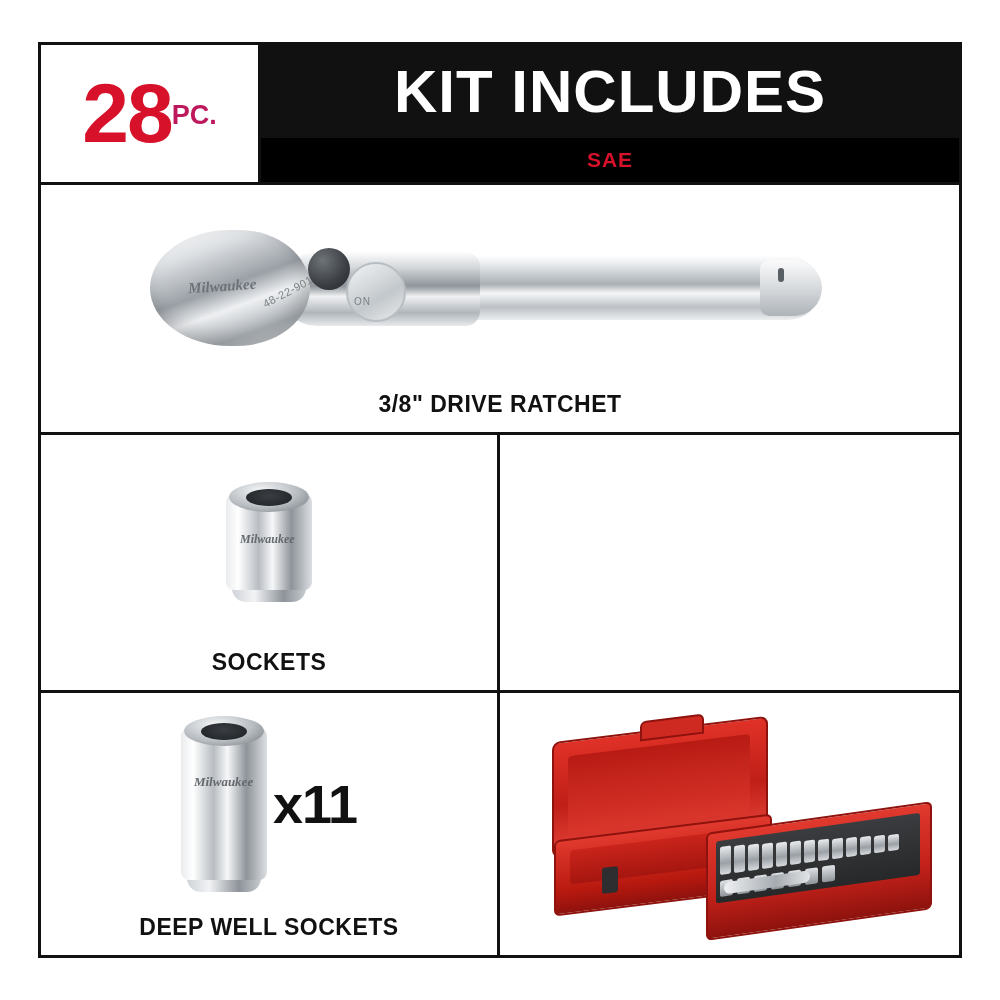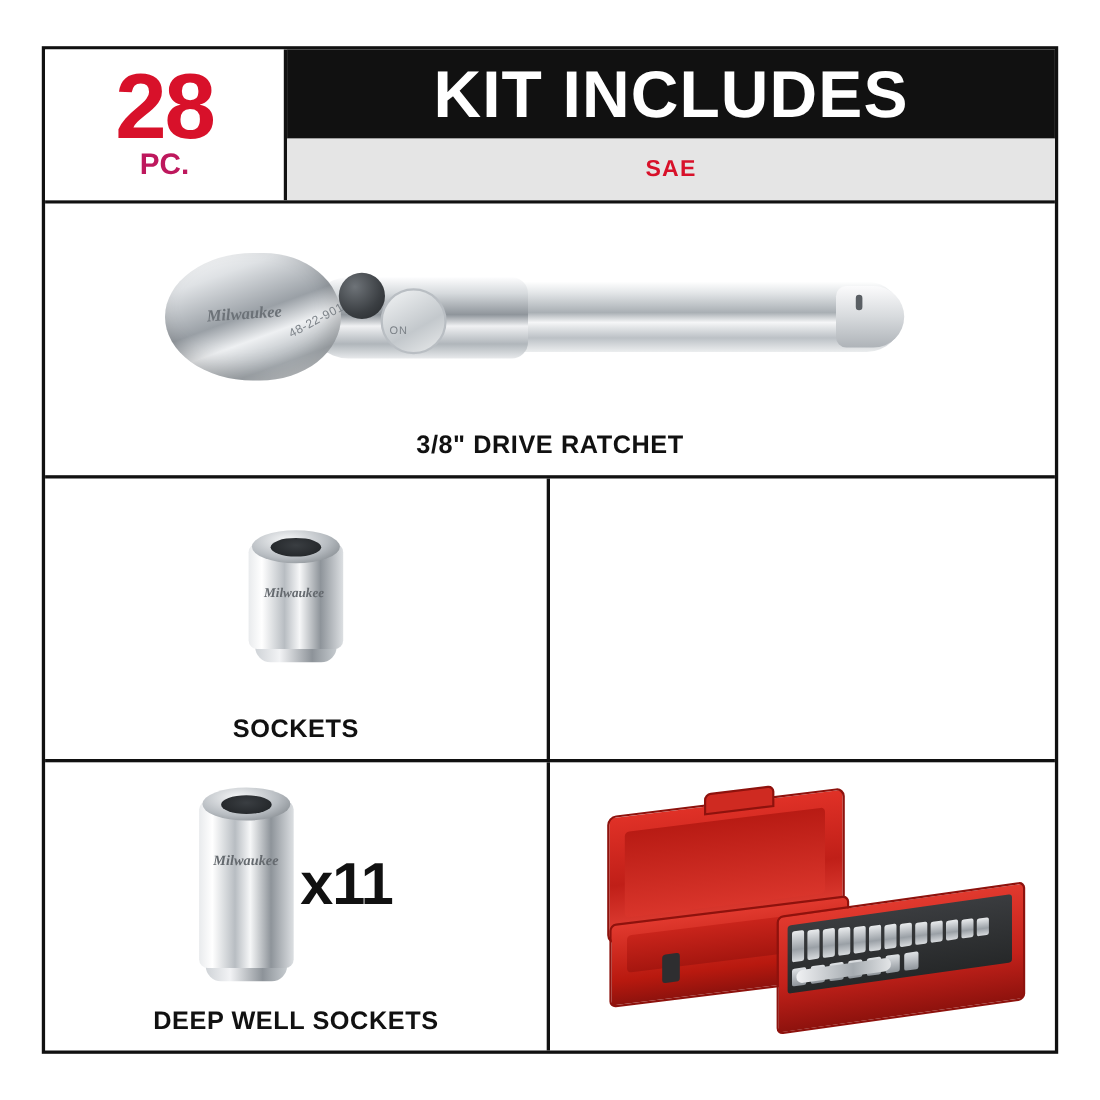--- a/index.html
+++ b/index.html
@@ -38,21 +38,21 @@
     height: 140px;
     border-bottom: 3px solid #111111;
     box-sizing: border-box;
   }
 
   .pc-box {
     width: 220px;
     border-right: 3px solid #111111;
     box-sizing: border-box;
     display: flex;
-    flex-direction: column;
+    flex-direction: row;
     align-items: center;
     justify-content: center;
     background: #ffffff;
     padding-top: 0;
   }
 
   .pc-count {
     font-family: "Liberation Sans", sans-serif;
     font-weight: bold;
     font-size: 84px;
@@ -88,22 +88,22 @@
   .title-bar .title-text {
     font-family: "Liberation Sans", sans-serif;
     font-weight: bold;
     font-size: 60px;
     letter-spacing: 1px;
     color: #ffffff;
     line-height: 1;
   }
 
   .subtitle-bar {
-    height: 56px;
-    background: #e5e5e5;
+    height: 44px;
+    background: #000000;
     display: flex;
     align-items: center;
     justify-content: center;
     border-top: 0px;
   }
 
   .subtitle-bar .subtitle-text {
     font-family: "Liberation Sans", sans-serif;
     font-weight: bold;
     font-size: 21px;

